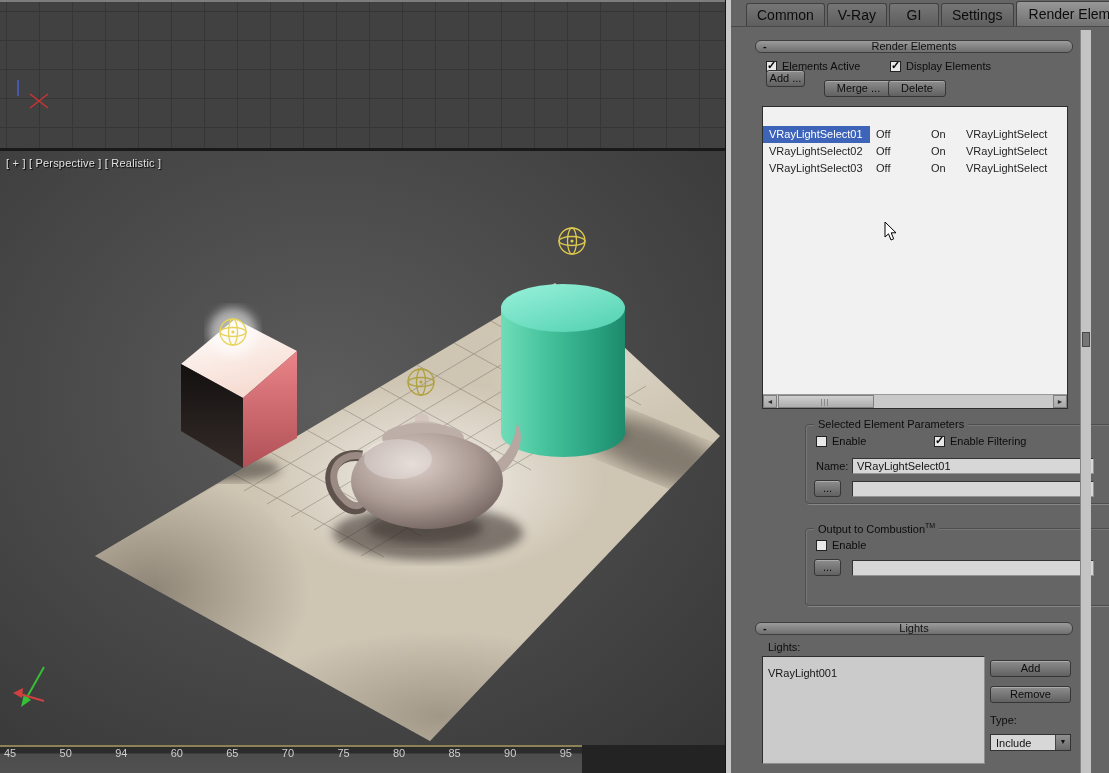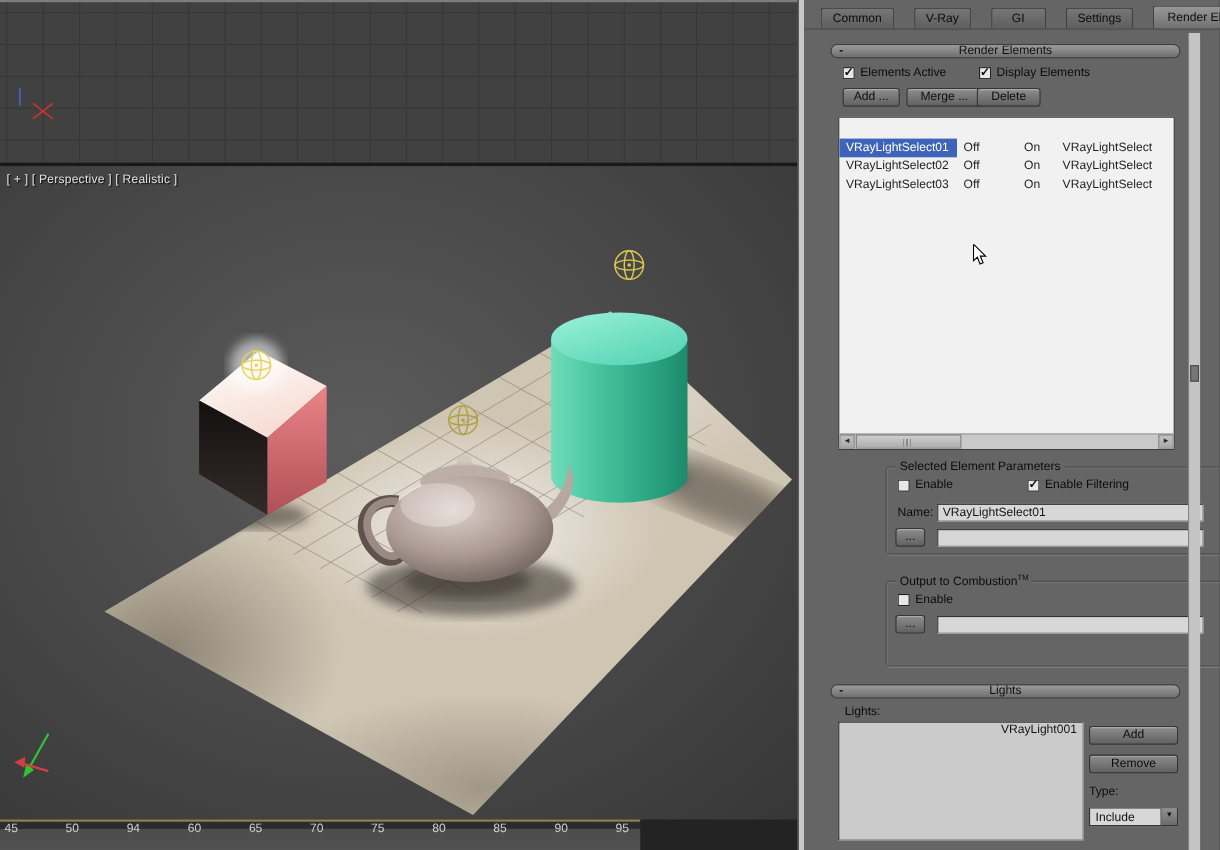--- a/index.html
+++ b/index.html
@@ -38,21 +38,21 @@
   }
   .tick { font-size:11px; color:#cfcfcf; }
 
   
   .splitter { position:absolute; left:725px; top:0; width:6px; height:773px; background:#c7c7c7; border-left:1px solid #141414; }
 
   
   .panel { position:absolute; left:731px; top:0; width:378px; height:773px; background:#656565; color:#0d0d0d; }
   .tabbar { position:absolute; left:15px; top:4px; height:22px; display:flex; align-items:flex-end; }
   .tab {
-    font-size:11px; color:#0c0c0c; padding:3px 10px 3px 10px; margin-right:18px;
+    font-size:14px; color:#0c0c0c; padding:3px 10px 3px 10px; margin-right:2px;
     background:linear-gradient(#767676,#5e5e5e); border:1px solid #404040; border-bottom:none;
     border-radius:3px 3px 0 0; white-space:nowrap;
   }
   .tab.active { background:linear-gradient(#979797,#717171); padding:4px 12px; }
   .tabline { position:absolute; left:0; top:26px; width:378px; height:1px; background:#4a4a4a; }
 
   .rollhead {
     position:absolute; left:24px; width:318px; height:13px;
     background:linear-gradient(#9b9b9b,#6f6f6f); border:1px solid #3e3e3e; border-radius:6px;
     font-size:11px; line-height:11px; text-align:center; color:#101010;
@@ -94,21 +94,21 @@
     background:repeating-linear-gradient(90deg,#8a8a8a 0 1px, transparent 1px 3px); }
 
   
   .group { position:absolute; left:26px; width:314px; border:1px solid #4e4e4e; border-radius:4px;
     box-shadow:1px 1px 0 rgba(255,255,255,0.22), inset 1px 1px 0 rgba(255,255,255,0.12);margin-left:48px; }
   .gtitle { position:absolute; left:8px; top:-7px; background:#656565; padding:0 4px; font-size:11px; color:#0c0c0c; white-space:nowrap; }
   .gtitle sup { font-size:7px; }
 
   
   .listbox { position:absolute; background:#cbcbcb; border:1px solid #2e2e2e; border-bottom-color:#8e8e8e; border-right-color:#8e8e8e; overflow:hidden; }
-  .litem { font-size:11px; color:#151515; padding:0 5px; white-space:nowrap;text-align:right; }
+  .litem { font-size:11px; color:#151515; padding:10px 5px; white-space:nowrap; }
   .dropdown { position:absolute; height:17px; background:#d7d7d7; border:1px solid #333; }
   .ddval { position:absolute; left:5px; top:2px; font-size:11px; color:#111; }
   .ddarrow { position:absolute; right:0; top:0; width:15px; height:15px; background:linear-gradient(#909090,#6b6b6b); border-left:1px solid #444; font-size:7px; text-align:center; line-height:14px; color:#111; }
 
   
   .vscroll { position:absolute; left:349px; top:30px; width:11px; height:743px; background:#c4c4c4; border-left:1px solid #858585; }
   .vthumb { position:absolute; left:1px; top:302px; width:8px; height:15px; background:#767676; border:1px solid #4a4a4a; }
 
   
   .cursor { position:absolute; left:884px; top:222px; width:14px; height:20px; pointer-events:none; }
@@ -302,21 +302,21 @@
 
     <span class="cb" style="left:35px;top:61px">
       <span class="mark">✓</span>
     </span>
     <span class="lbl" style="left:51px;top:60px">Elements Active</span>
     <span class="cb" style="left:159px;top:61px">
       <span class="mark">✓</span>
     </span>
     <span class="lbl" style="left:175px;top:60px">Display Elements</span>
 
-    <span class="btn3d" style="left:35px;top:80px;width:52px">Add ...</span>
+    <span class="btn3d" style="left:35px;top:70px;width:39px">Add ...</span>
     <span class="btn3d" style="left:93px;top:80px;width:69px">Merge ...</span>
     <span class="btn3d" style="left:157px;top:80px;width:58px">Delete</span>
 
     <div class="retable">
 
       <div class="trow" style="top:19px">
         <span class="cell namecell selected">VRayLightSelect01</span>
         <span class="cell" style="left:113px">Off</span>
         <span class="cell" style="left:168px">On</span>
         <span class="cell" style="left:203px">VRayLightSelect</span>

